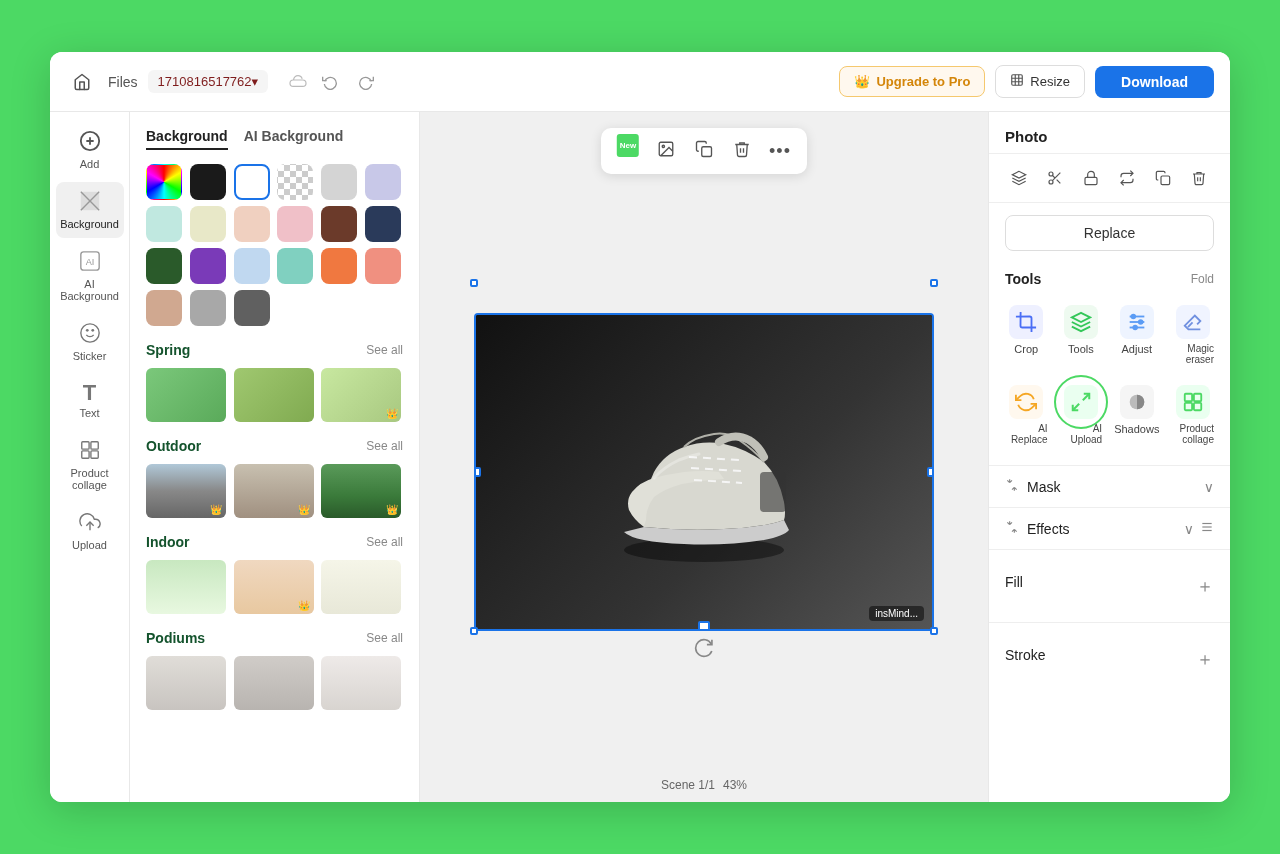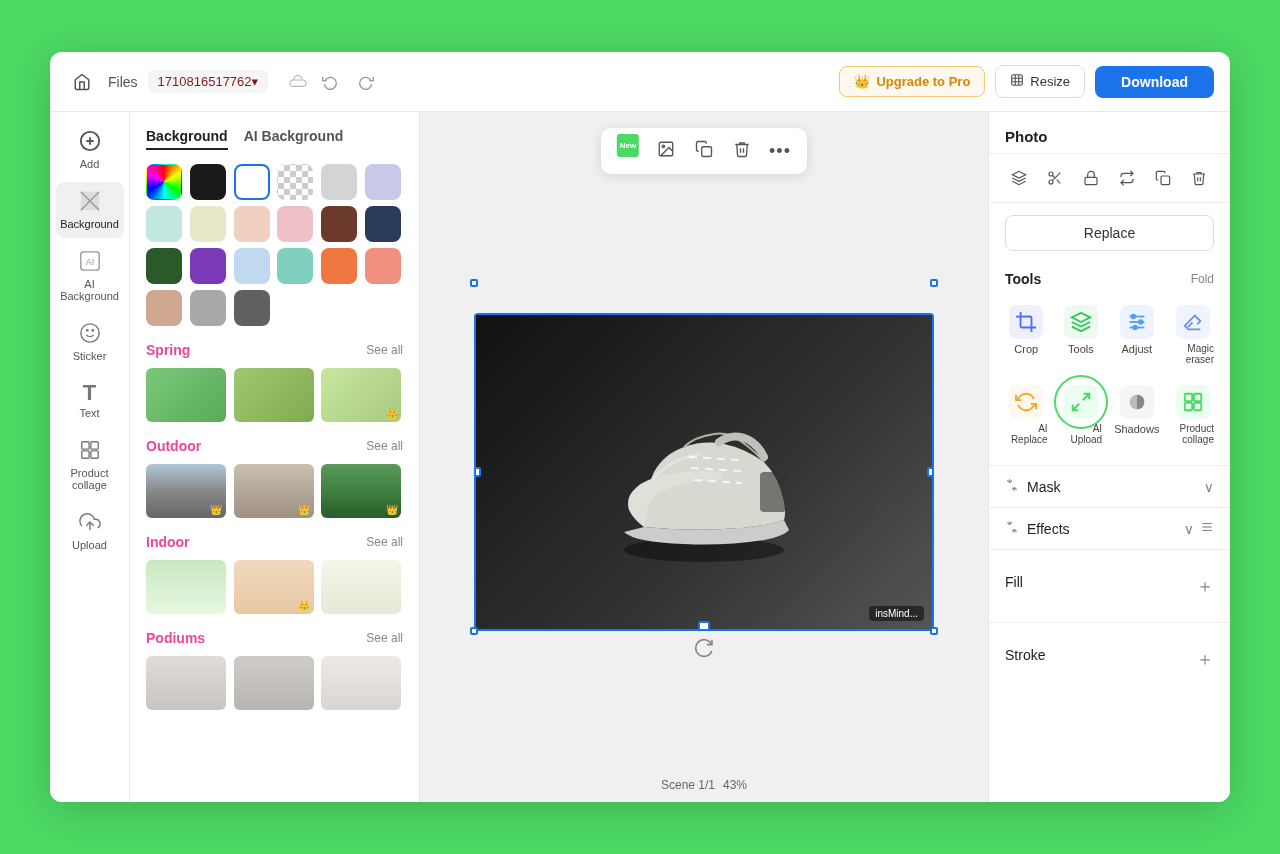--- a/index.html
+++ b/index.html
@@ -201,21 +201,21 @@
       background: conic-gradient(red, yellow, lime, cyan, blue, magenta, red);
     }
     
     .section-header {
       display: flex;
       align-items: center;
       justify-content: space-between;
       margin-bottom: 10px;
       margin-top: 6px;
     }
-    .section-title { font-size: 14px; font-weight: 600; color: #ec4899; }
+    .section-title { font-size: 14px; font-weight: 600; color: #14532d; }
     .see-all { font-size: 12px; color: #888; cursor: pointer; }
     
     .img-grid {
       display: grid;
       grid-template-columns: repeat(3, 1fr);
       gap: 6px;
       margin-bottom: 16px;
     }
     .bg-thumb {
       width: 80px; height: 54px;

